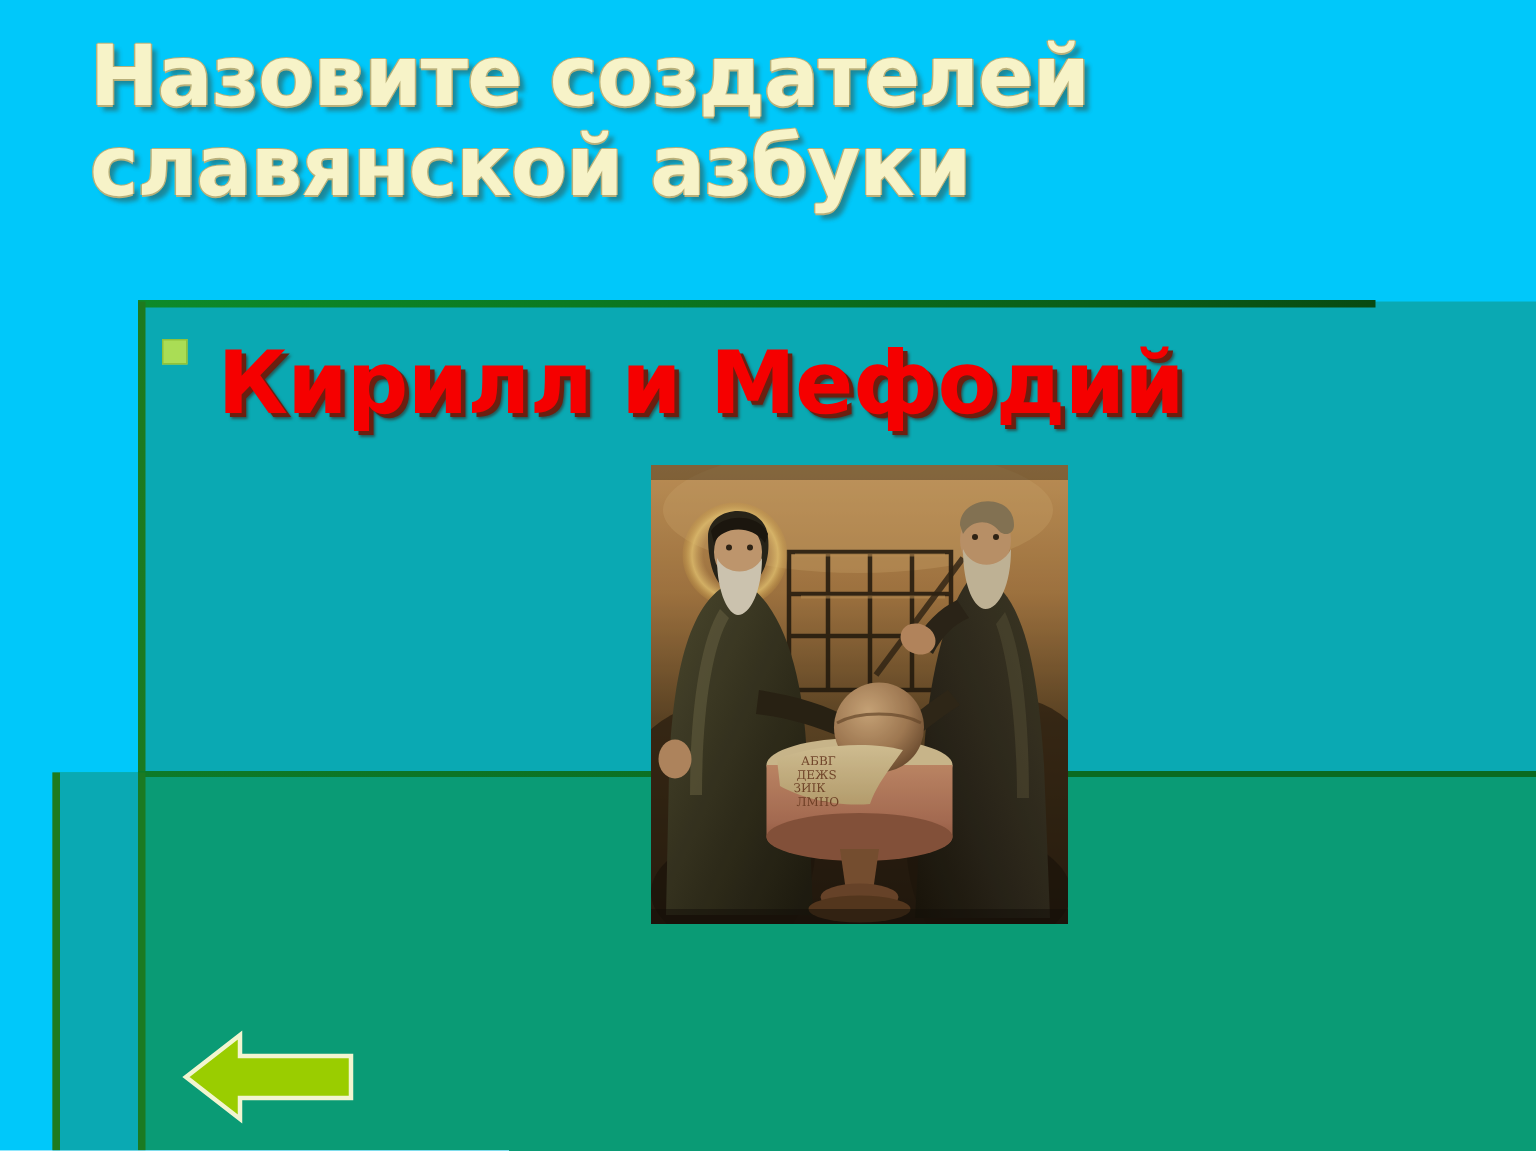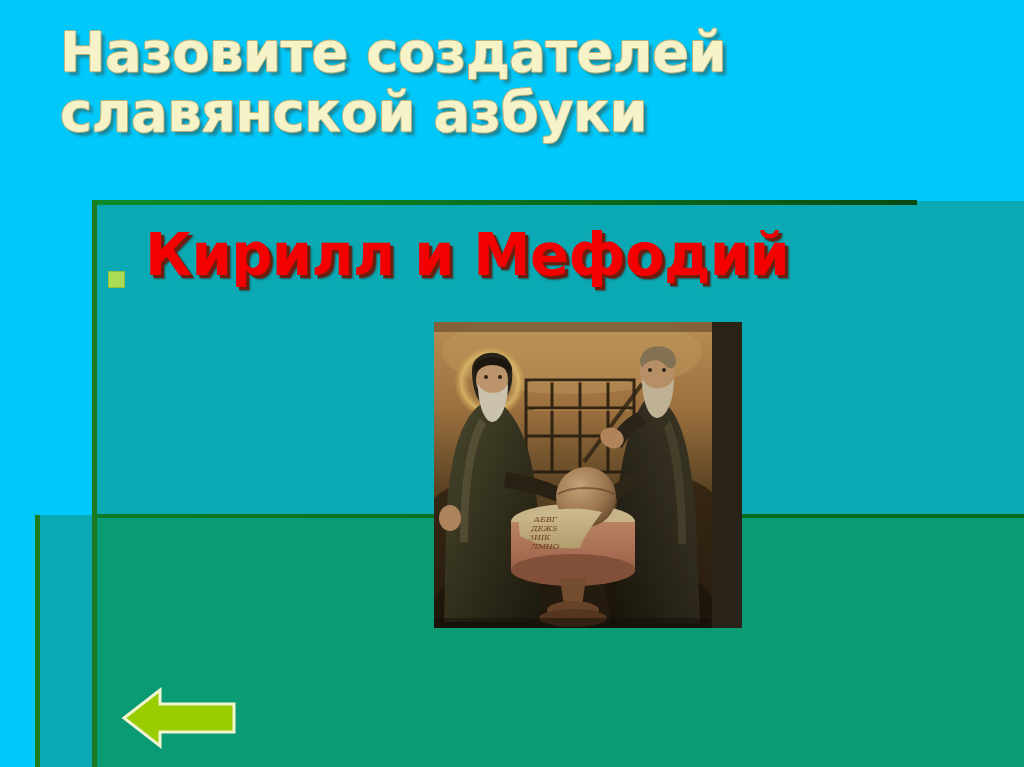--- a/index.html
+++ b/index.html
@@ -105,21 +105,21 @@
       4px 4px 3px rgba(60,60,40,0.45);
     white-space: pre-line;
   }
 
   
   .bullet-row {
     position: absolute;
     left: 108px;
     top: 222px;
     display: flex;
-    align-items: flex-end;
+    align-items: flex-start;
   }
   .bullet-marker {
     width: 15px;
     height: 15px;
     background: #aadd55;
     border: 1px solid #8fc23a;
     flex: 0 0 auto;
     margin-right: 20px;
     margin-top: 4px;
   }
@@ -135,26 +135,25 @@
     text-shadow:
       3px 3px 0 #6b1f10,
       4px 4px 2px rgba(60,20,10,0.55);
     white-space: nowrap;
   }
 
   
   .picture {
     position: absolute;
     left: 434px;
-    top: 322px;
-    width: 308px;
+    top: 310px;
+    width: 278px;
     height: 306px;
     overflow: hidden;
     background: #2a2118;
-    font-style: italic;
   }
   .picture svg { display: block; }
 
   
   .back-arrow {
     position: absolute;
     left: 120px;
     top: 686px;
     width: 118px;
     height: 64px;

